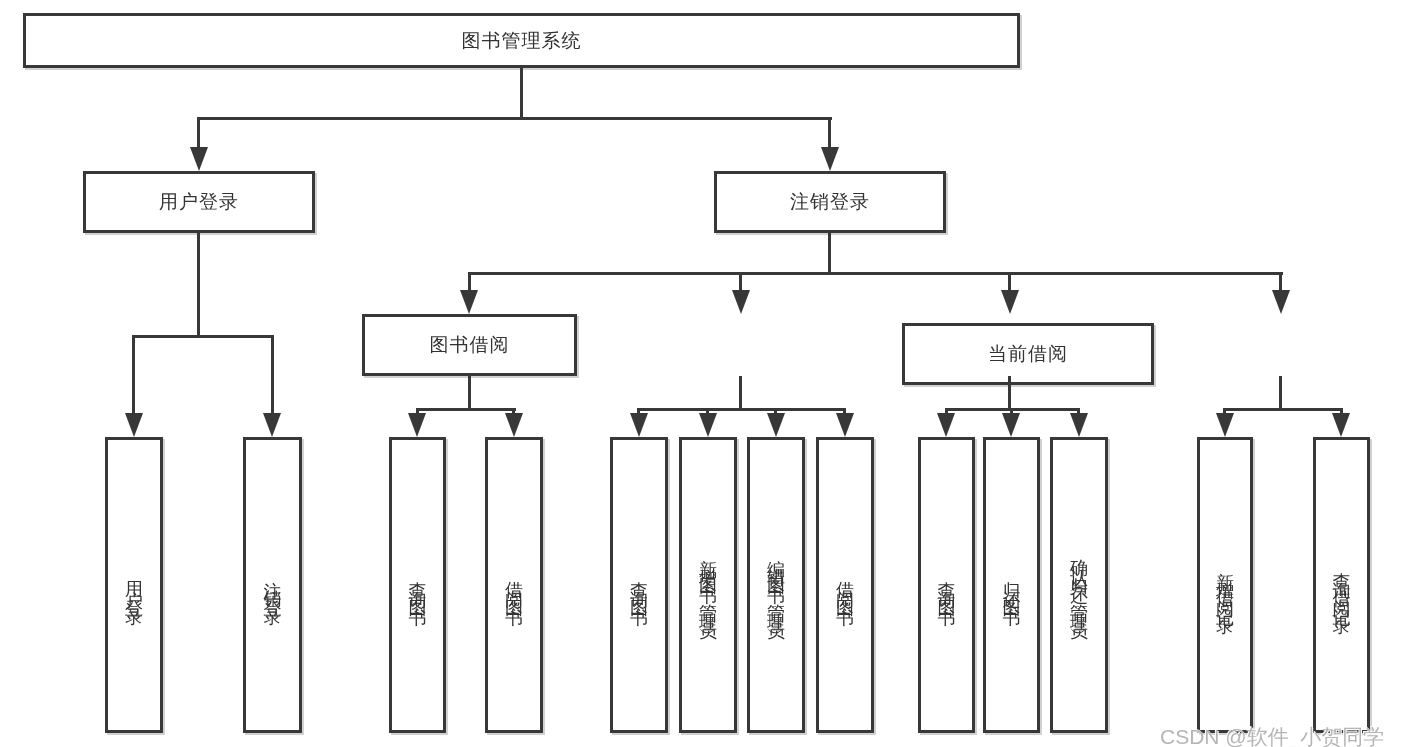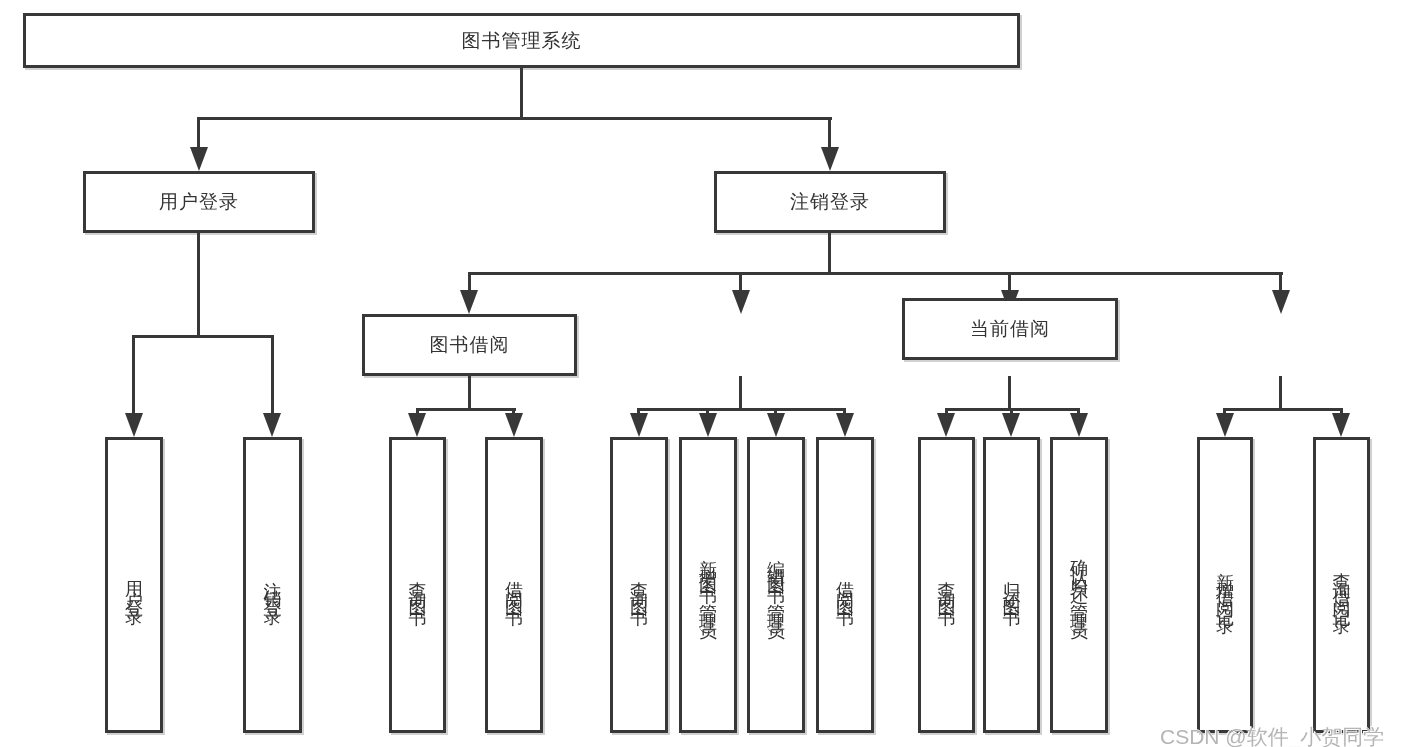--- a/index.html
+++ b/index.html
@@ -88,21 +88,21 @@
   <div class="vline" style="left:1008px;top:272px;height:23px"></div>
   <div class="vline" style="left:1279px;top:272px;height:23px"></div>
   <div class="arrow" style="left:460px;top:290px"></div>
   <div class="arrow" style="left:732px;top:290px"></div>
   <div class="arrow" style="left:1001px;top:290px"></div>
   <div class="arrow" style="left:1272px;top:290px"></div>
 
   <div class="box box-h" style="left:362px;top:314px;width:215px;height:62px">
     <span>图书借阅</span>
   </div>
-  <div class="box box-h" style="left:902px;top:298px;width:216px;height:62px">
+  <div class="box box-h" style="left:902px;top:323px;width:252px;height:62px">
     <span>当前借阅</span>
   </div>
 
   <div class="vline" style="left:468px;top:376px;height:34px"></div>
   <div class="hline" style="left:416px;top:408px;width:100px"></div>
   <div class="vline" style="left:416px;top:408px;height:12px"></div>
   <div class="vline" style="left:512px;top:408px;height:12px"></div>
   <div class="arrow" style="left:408px;top:413px"></div>
   <div class="arrow" style="left:505px;top:413px"></div>
 

